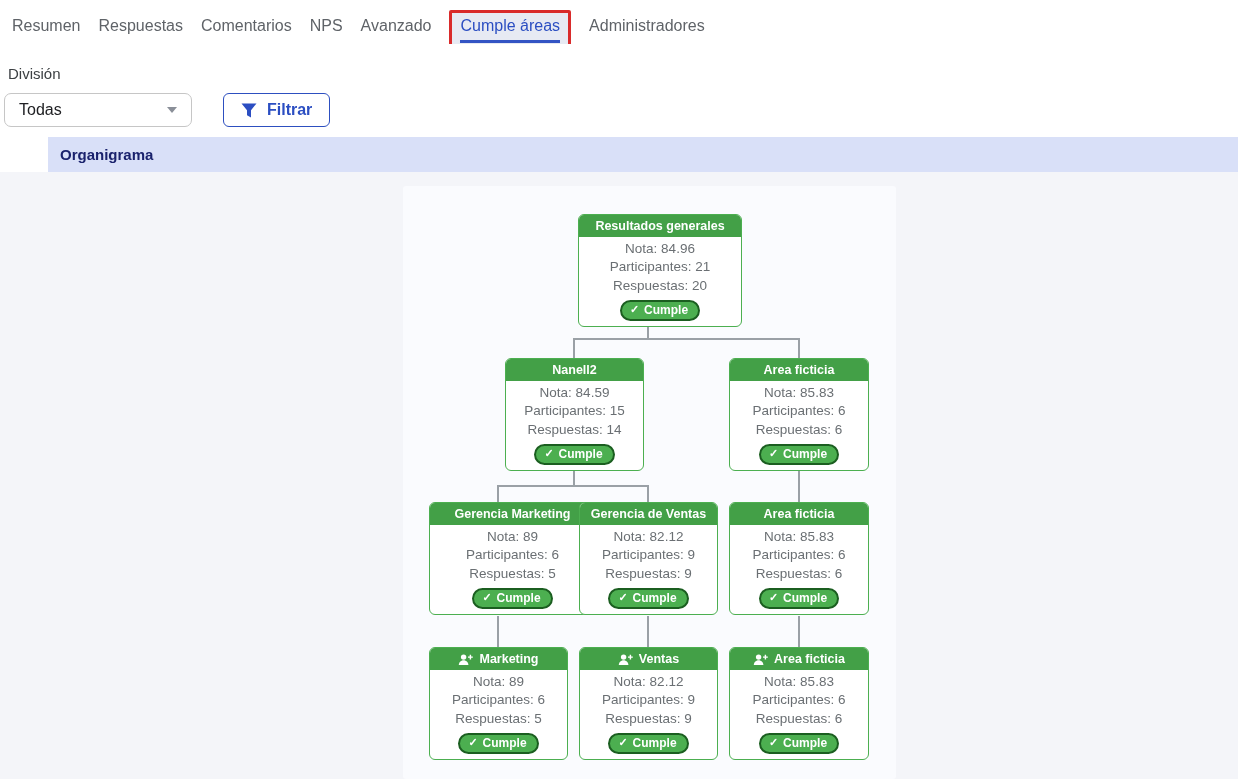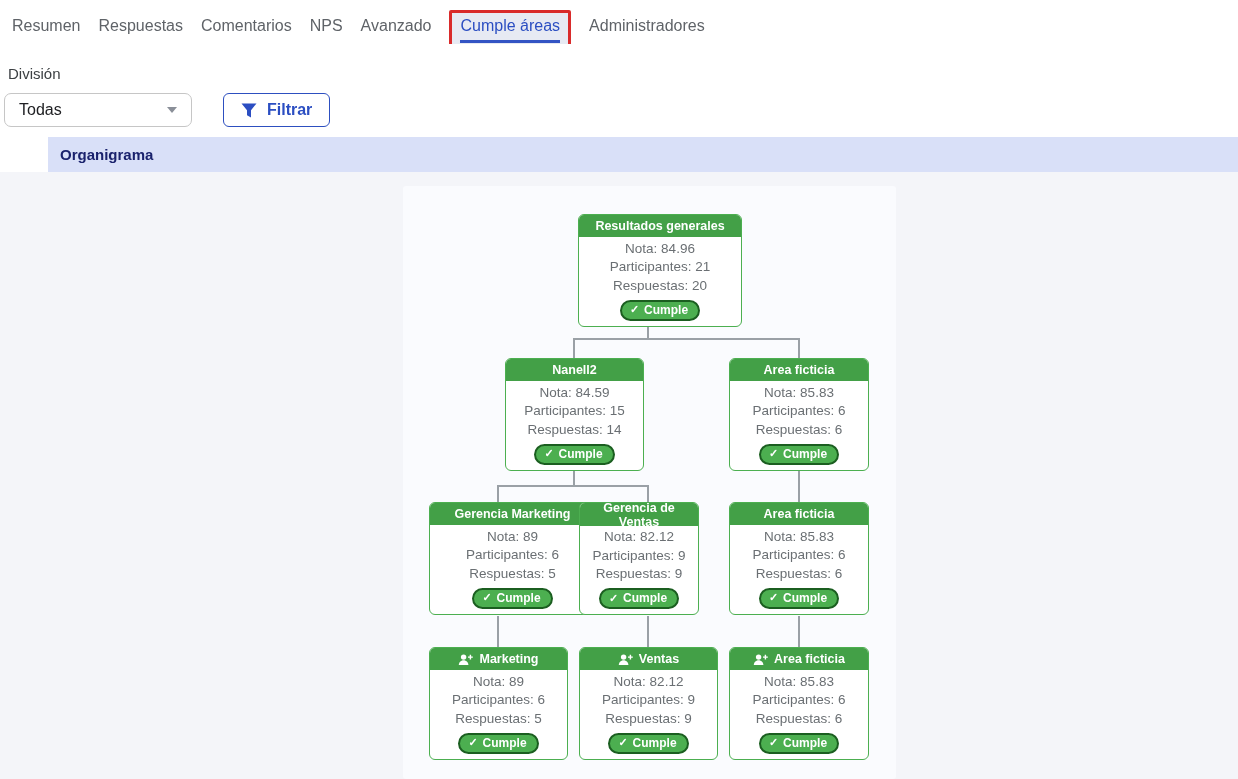--- a/index.html
+++ b/index.html
@@ -84,21 +84,21 @@
     color: #fff; font-weight: bold; font-size: 12px; padding: 1px 10px 2px 8px;
   }
   .badge .check { font-size: 11px; line-height: 1; }
   .connector { position: absolute; background: #9aa0a6; }
 
   
   .n0 { left: 578px; top: 42px;  width: 164px; }
   .n1 { left: 505px; top: 186px; width: 139px; }
   .n2 { left: 729px; top: 186px; width: 140px; }
   .n3 { left: 429px; top: 330px; width: 167px; }
-  .n4 { left: 579px; top: 330px; width: 120px; }
+  .n4 { left: 579px; top: 330px; width: 139px; }
   .n5 { left: 729px; top: 330px; width: 140px; }
   .n6 { left: 429px; top: 475px; width: 139px; }
   .n7 { left: 579px; top: 475px; width: 139px; }
   .n8 { left: 729px; top: 475px; width: 140px; }
   .node-icon { display: inline-flex; align-items: center; }
 </style>
 </head>
 <body>
 
 <div class="page">

